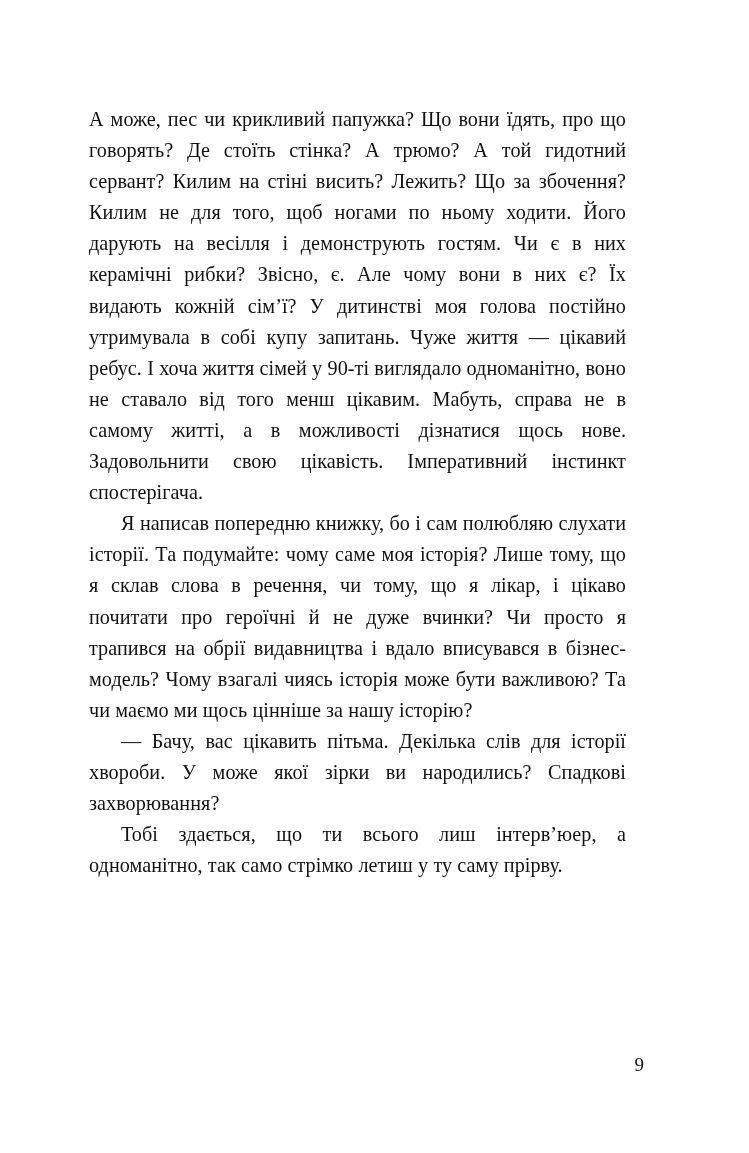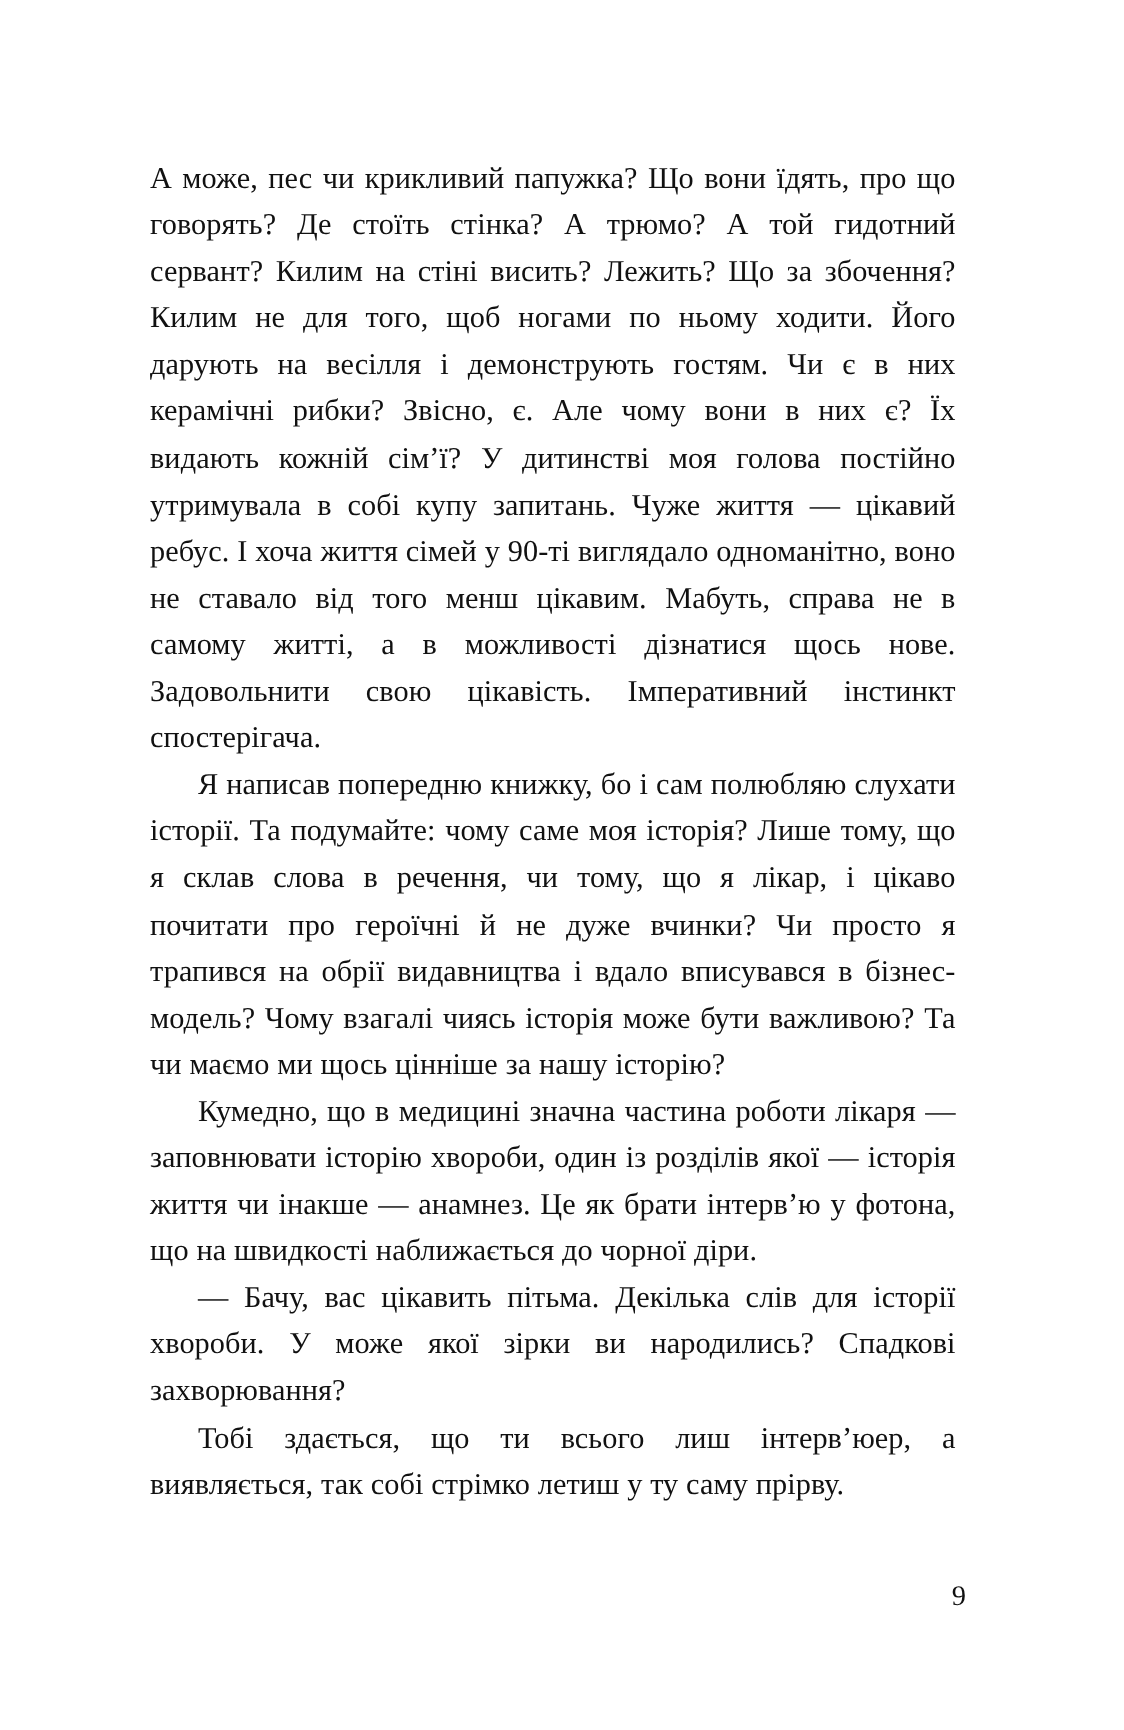--- a/index.html
+++ b/index.html
@@ -17,21 +17,21 @@
     position: relative;
     width: 749px;
     height: 1153px;
     margin: 0 auto;
     background: #ffffff;
     overflow: hidden;
     box-sizing: border-box;
   }
   .text-block {
     position: absolute;
-    left: 100px;
+    left: 89px;
     top: 104px;
     width: 537px;
   }
   .para {
     margin: 0;
     font-size: 20.2px;
     line-height: 31.1px;
     text-align: justify;
     text-justify: inter-word;
     text-indent: 32px;
@@ -57,23 +57,22 @@
 <body>
 
 <div class="page">
 
   <div class="text-block">
 
     <p class="para flush">А може, пес чи крикливий папужка? Що вони їдять, про що говорять? Де стоїть стінка? А трюмо? А той гидотний сервант? Килим на стіні висить? Лежить? Що за збочення? Килим не для того, щоб ногами по ньому ходити. Його дарують на весілля і демонструють гостям. Чи є в них керамічні рибки? Звісно, є. Але чому вони в них є? Їх видають кожній сім’ї? У дитинстві моя голова постійно утримувала в собі купу запитань. Чуже життя — цікавий ребус. І хоча життя сімей у 90-ті виглядало одноманітно, воно не ставало від того менш цікавим. Мабуть, справа не в самому житті, а в можливості дізнатися щось нове. Задовольнити свою цікавість. Імперативний інстинкт спостерігача.</p>
 
     <p class="para">Я написав попередню книжку, бо і сам полюбляю слухати історії. Та подумайте: чому саме моя історія? Лише тому, що я склав слова в речення, чи тому, що я лікар, і цікаво почитати про героїчні й не дуже вчинки? Чи просто я трапився на обрії видавництва і вдало вписувався в бізнес-модель? Чому взагалі чиясь історія може бути важливою? Та чи маємо ми щось цінніше за нашу історію?</p>
 
-    <p class="para">Кумедно, що в медицині значна частина роботи лікаря — заповнювати історію хвороби, один із розділів якої — історія життя чи інакше — анамнез. Це як брати інтерв’ю у фотона, що на швидкості наближається до чорної діри.</p>
 
     <p class="para">— Бачу, вас цікавить пітьма. Декілька слів для історії хвороби. У може якої зірки ви народились? Спадкові захворювання?</p>
 
-    <p class="para">Тобі здається, що ти всього лиш інтерв’юер, а виявляється, так собі стрімко летиш у ту саму прірву.</p>
+    <p class="para">Тобі здається, що ти всього лиш інтерв’юер, а одноманітно, так само стрімко летиш у ту саму прірву.</p>
 
   </div>
 
   <div class="page-number">9</div>
 
 </div>
 
 </body></html>

